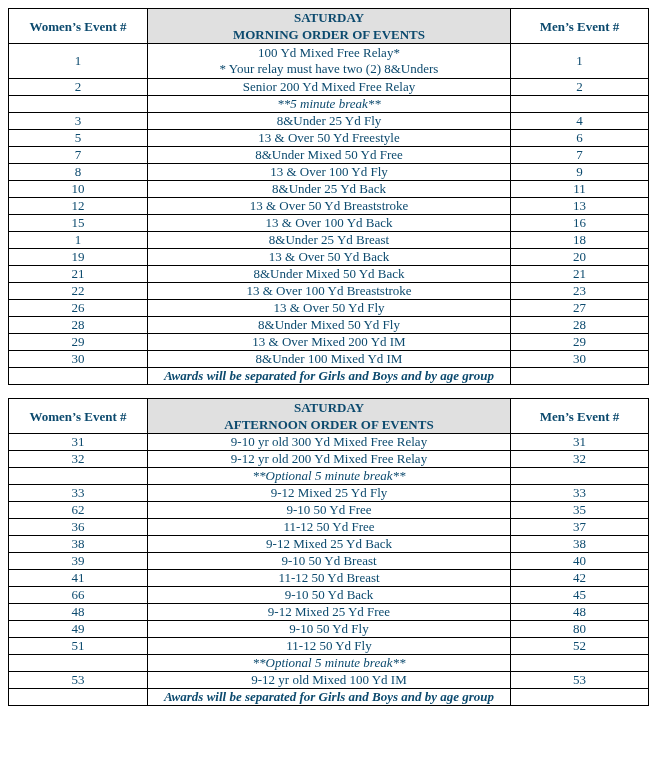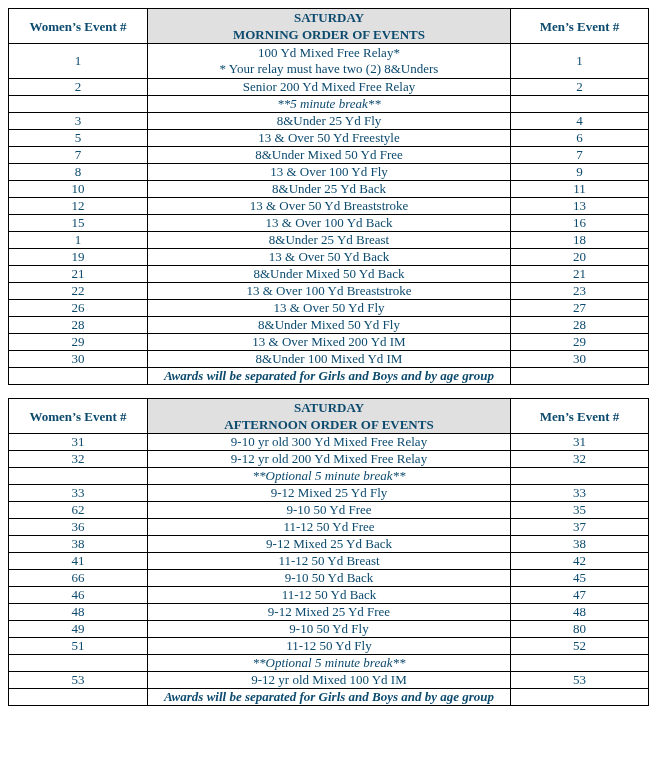--- a/index.html
+++ b/index.html
@@ -198,35 +198,35 @@
           <td>36</td>
           <td>11-12 50 Yd Free</td>
           <td>37</td>
         </tr>
         <tr>
           <td>38</td>
           <td>9-12 Mixed 25 Yd Back</td>
           <td>38</td>
         </tr>
         <tr>
+          <td>39</td>
+          <td>9-10 50 Yd Breast</td>
+          <td>40</td>
+        </tr>
+        <tr>
           <td>41</td>
           <td>11-12 50 Yd Breast</td>
           <td>42</td>
         </tr>
         <tr>
           <td>66</td>
           <td>9-10 50 Yd Back</td>
           <td>45</td>
         </tr>
         <tr>
-          <td>46</td>
-          <td>11-12 50 Yd Back</td>
-          <td>47</td>
-        </tr>
-        <tr>
           <td>48</td>
           <td>9-12 Mixed 25 Yd Free</td>
           <td>48</td>
         </tr>
         <tr>
           <td>49</td>
           <td>9-10 50 Yd Fly</td>
           <td>80</td>
         </tr>
         <tr>

